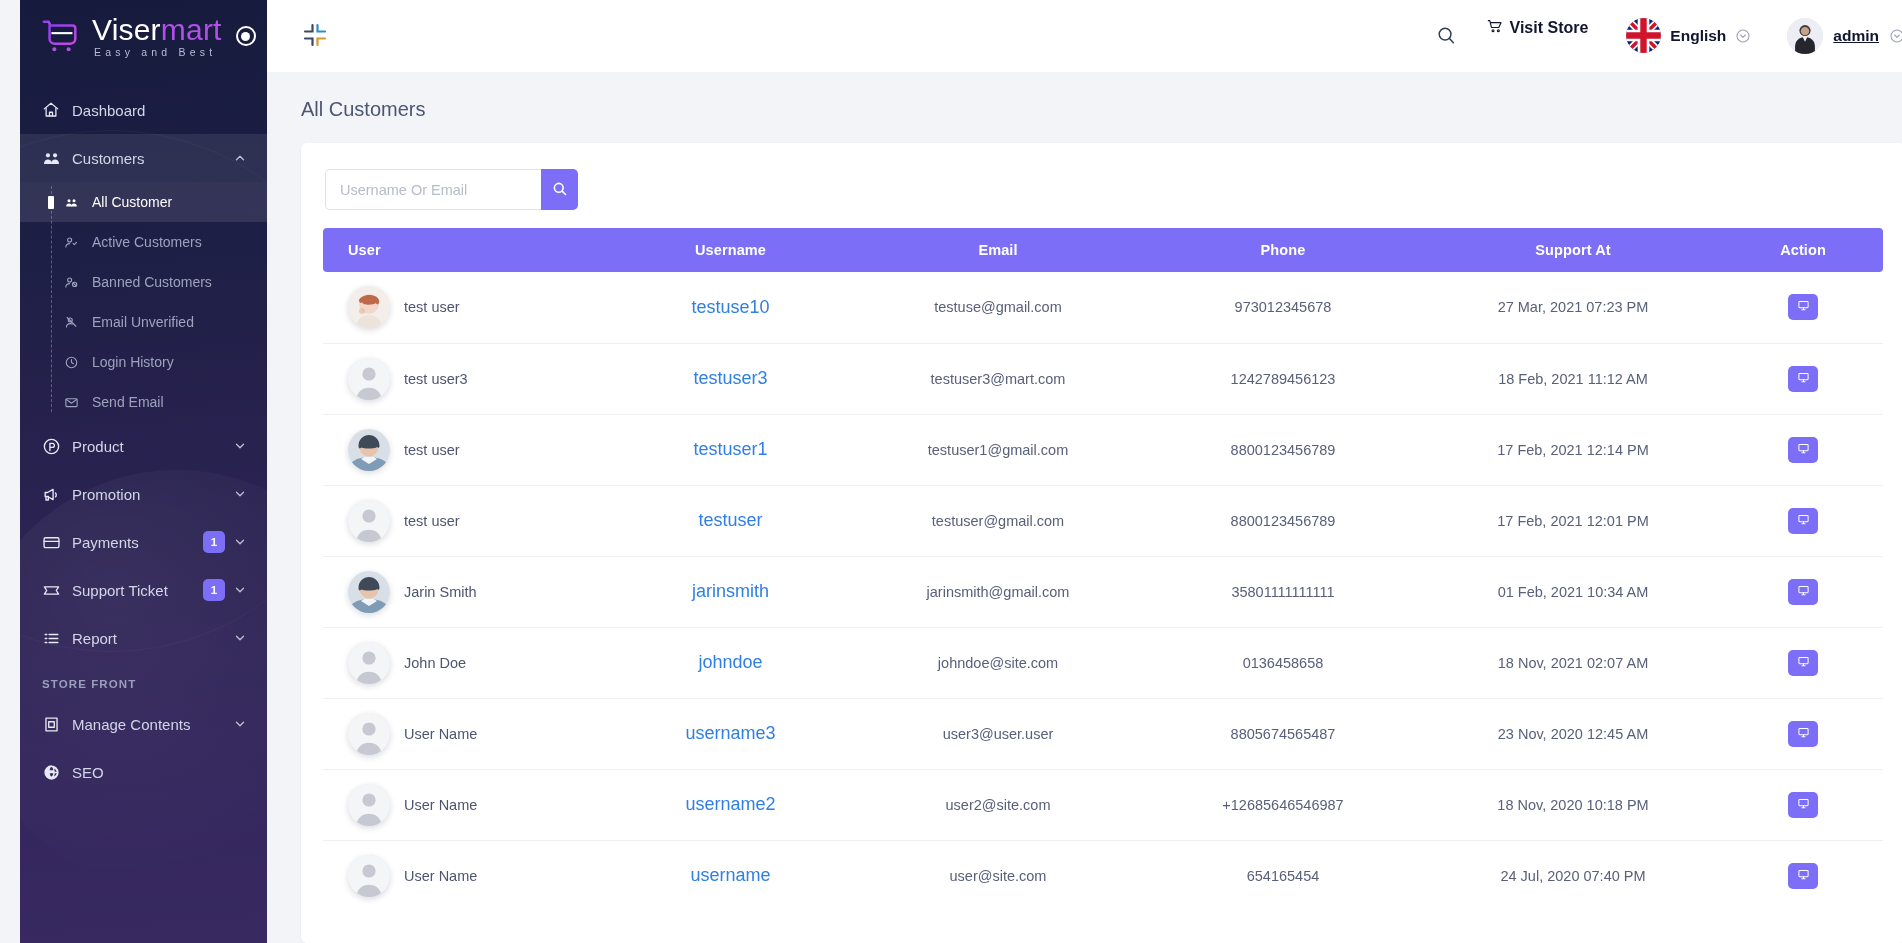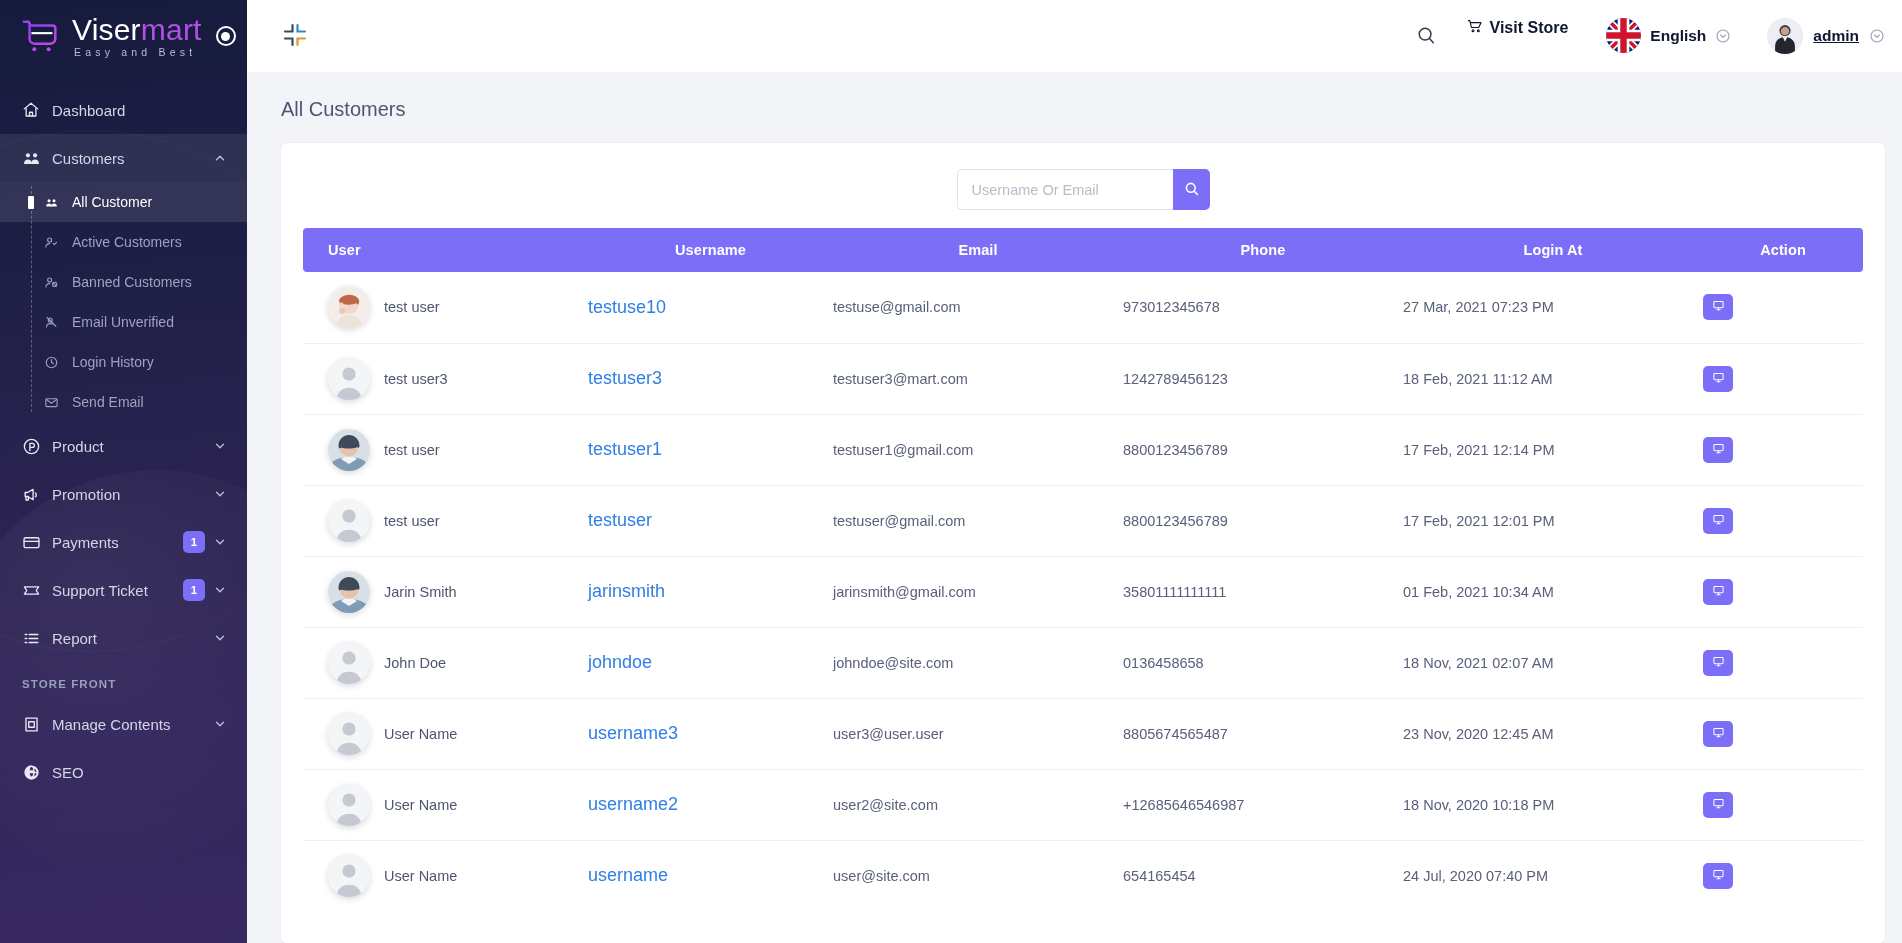--- a/index.html
+++ b/index.html
@@ -2,21 +2,21 @@
 <html><head>
 <meta charset="utf-8">
 <style>
   * { box-sizing: border-box; margin: 0; padding: 0; }
   html, body {
     width: 1902px; height: 943px;
     font-family: "Liberation Sans", sans-serif;
     background: #f2f4f7;
     overflow: hidden;
   }
-  .app { display: flex; width: 1902px; height: 943px; position: relative; }
+  .app { display: flex; width: 1902px; height: 943px; position: relative; padding-left: 20px; }
 
   
   .sidebar {
     width: 247px; height: 943px; flex: 0 0 247px;
     background: linear-gradient(175deg, #161b3d 0%, #1e1f46 28%, #2b2352 55%, #33265c 80%, #382a61 100%);
     position: relative; overflow: hidden;
     color: #cfd2e6;
   }
   .sidebar::before {
     content: ""; position: absolute; right: -120px; top: 470px;
@@ -112,21 +112,21 @@
   }
 
   .page-head { padding: 26px 34px 12px 34px; }
   .page-title { font-size: 20px; color: #4d5573; font-weight: 400; }
 
   .card {
     margin: 10px 34px 0 34px; background: #ffffff; border-radius: 6px;
     box-shadow: 0 1px 3px rgba(20,25,60,.06);
     padding: 22px 22px 0 22px; flex: 1; overflow: hidden;
   }
-  .card-tools { display: flex; justify-content: center; padding: 4px 2px 18px 2px; }
+  .card-tools { display: flex; justify-content: flex-start; padding: 4px 2px 18px 2px; }
   .searchbox { display: flex; height: 41px; width: 253px; }
   .searchbox input {
     flex: 1; border: 1px solid #dfe2ea; border-right: none;
     border-radius: 5px 0 0 5px; padding: 0 14px; font-size: 14.5px;
     color: #5a6074; outline: none; font-family: "Liberation Sans", sans-serif;
     background: #fff;
   }
   .searchbox input::placeholder { color: #b7bcc9; }
   .searchbox button {
     width: 48px; border: none; background: #7c6ef6; color: #fff;
@@ -135,21 +135,21 @@
   }
 
   table.ctable { width: 100%; border-collapse: collapse; table-layout: fixed; }
   table.ctable thead th {
     background: #7c6ef6; color: #ffffff; font-size: 14.5px; font-weight: 700;
     height: 44px; text-align: center; letter-spacing: .1px;
   }
   table.ctable thead th:first-child { text-align: left; padding-left: 25px; border-radius: 4px 0 0 4px; }
   table.ctable thead th:last-child  { text-align: center; border-radius: 0 4px 4px 0; }
   table.ctable tbody td {
-    height: 71px; font-size: 14.5px; color: #59607a; text-align: left;
+    height: 71px; font-size: 14.5px; color: #59607a; text-align: center;
     border-bottom: 1px solid #eef0f4; vertical-align: middle;
   }
   table.ctable tbody tr:last-child td { border-bottom: none; }
   td.user-cell { text-align: left; padding-left: 25px; }
   .user-wrap { display: flex; align-items: center; gap: 14px; }
   .av {
     width: 42px; height: 42px; border-radius: 50%; flex: 0 0 42px;
     background: #eceef3; box-shadow: 0 2px 6px rgba(20,25,60,.16);
     overflow: hidden; position: relative;
   }
@@ -510,21 +510,21 @@
           <col class="c-phone">
             <col class="c-joined">
             <col class="c-action">
         </colgroup>
         <thead>
           <tr>
             <th>User</th>
             <th>Username</th>
             <th>Email</th>
             <th>Phone</th>
-            <th>Login At</th>
+            <th>Support At</th>
             <th>Action</th>
           </tr>
         </thead>
         <tbody id="tbody">
   <tr>
     <td class="user-cell">
       <div class="user-wrap">
         <span class="av"><svg viewBox="0 0 42 42" width="42" height="42">
       <circle cx="21" cy="21" r="21" fill="#f3eee9"></circle>
       <circle cx="21" cy="18" r="10" fill="#f0d9cb"></circle>

